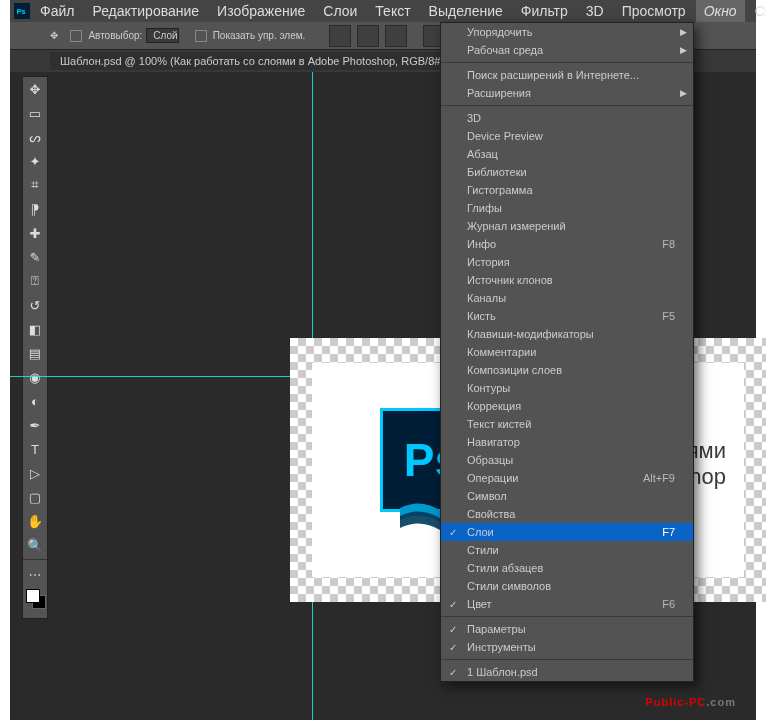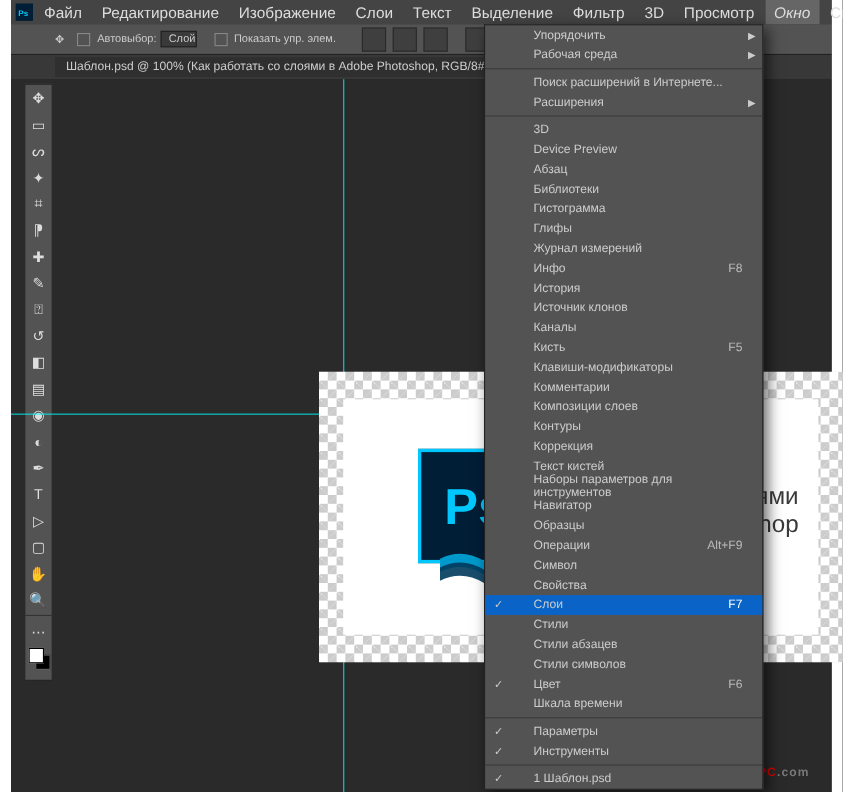--- a/index.html
+++ b/index.html
@@ -38,21 +38,21 @@
   .canvas-wrap .bgrect { position:absolute; left:0; top:0; right:0; bottom:0;}
   .canvas-wrap .whitebox { position:absolute; left:22px; top:25px; right:22px; bottom:25px; background:#fff;}
   .pslogo { position:absolute; left:90px; top:70px; width:104px; height:104px; background:#001e36; border:3px solid #00c8ff; display:flex;align-items:center;justify-content:center;}
   .pslogo span { font-family:Arial,sans-serif; font-weight:bold; font-size:46px; color:#00c8ff;}
   .ribbon { position:absolute; left:110px; top:160px; width:80px; height:40px;}
   .ctext { position:absolute; right:40px; top:100px; text-align:right; }
   .ctext div { color:#3a3a3a; font-size:22px; font-family:Arial,sans-serif; }
   .guide-v { position:absolute; top:0; bottom:0; width:1px; background:#00ffff; opacity:.8;}
   .guide-h { position:absolute; left:0; right:0; height:1px; background:#00ffff; opacity:.8;}
   .menu { position:absolute; left:430px; top:22px; width:254px; background:#535353; border:1px solid #222; box-shadow:4px 4px 12px rgba(0,0,0,.6); z-index:50;}
-  .menu .item { display:flex; align-items:center; height:18px; padding:0 18px 0 44px; font-size:11px; color:#ddd; position:relative; justify-content:space-between;}
+  .menu .item { display:flex; align-items:center; height:18px; padding:0 18px 0 26px; font-size:11px; color:#ddd; position:relative; justify-content:space-between;}
   .menu .item.hl { background:#0a64c8; color:#fff;}
   .menu .item .arrow { position:absolute; right:6px; font-size:9px;}
   .menu .item .chk { position:absolute; left:8px; font-size:10px;}
   .menu .msep { height:1px; background:#3a3a3a; margin:3px 0;}
   .menu .item .sc { color:#bbb; font-size:11px; margin-left:auto; padding-left:20px;}
   .menu .item.hl .sc { color:#fff;}
   .watermark { position:absolute; right:30px; bottom:8px; font-family:Arial; font-size:24px; font-weight:bold; letter-spacing:1px;}
   .watermark .r { color:#e00000; }
   .watermark .g { color:#777; }
 </style>
@@ -226,23 +226,20 @@
       <div class="item">
         <span>Контуры</span>
       </div>
       <div class="item">
         <span>Коррекция</span>
       </div>
       <div class="item">
         <span>Текст кистей</span>
       </div>
       <div class="item">
-        <span>Наборы параметров для инструментов</span>
-      </div>
-      <div class="item">
         <span>Навигатор</span>
       </div>
       <div class="item">
         <span>Образцы</span>
       </div>
       <div class="item">
         <span>Операции</span>
         <span class="sc">Alt+F9</span>
       </div>
       <div class="item">
@@ -262,23 +259,20 @@
       <div class="item">
         <span>Стили абзацев</span>
       </div>
       <div class="item">
         <span>Стили символов</span>
       </div>
       <div class="item">
         <span class="chk">✓</span>
         <span>Цвет</span>
         <span class="sc">F6</span>
-      </div>
-      <div class="item">
-        <span>Шкала времени</span>
       </div>
       <div class="msep"></div>
       <div class="item">
         <span class="chk">✓</span>
         <span>Параметры</span>
       </div>
       <div class="item">
         <span class="chk">✓</span>
         <span>Инструменты</span>
       </div>

